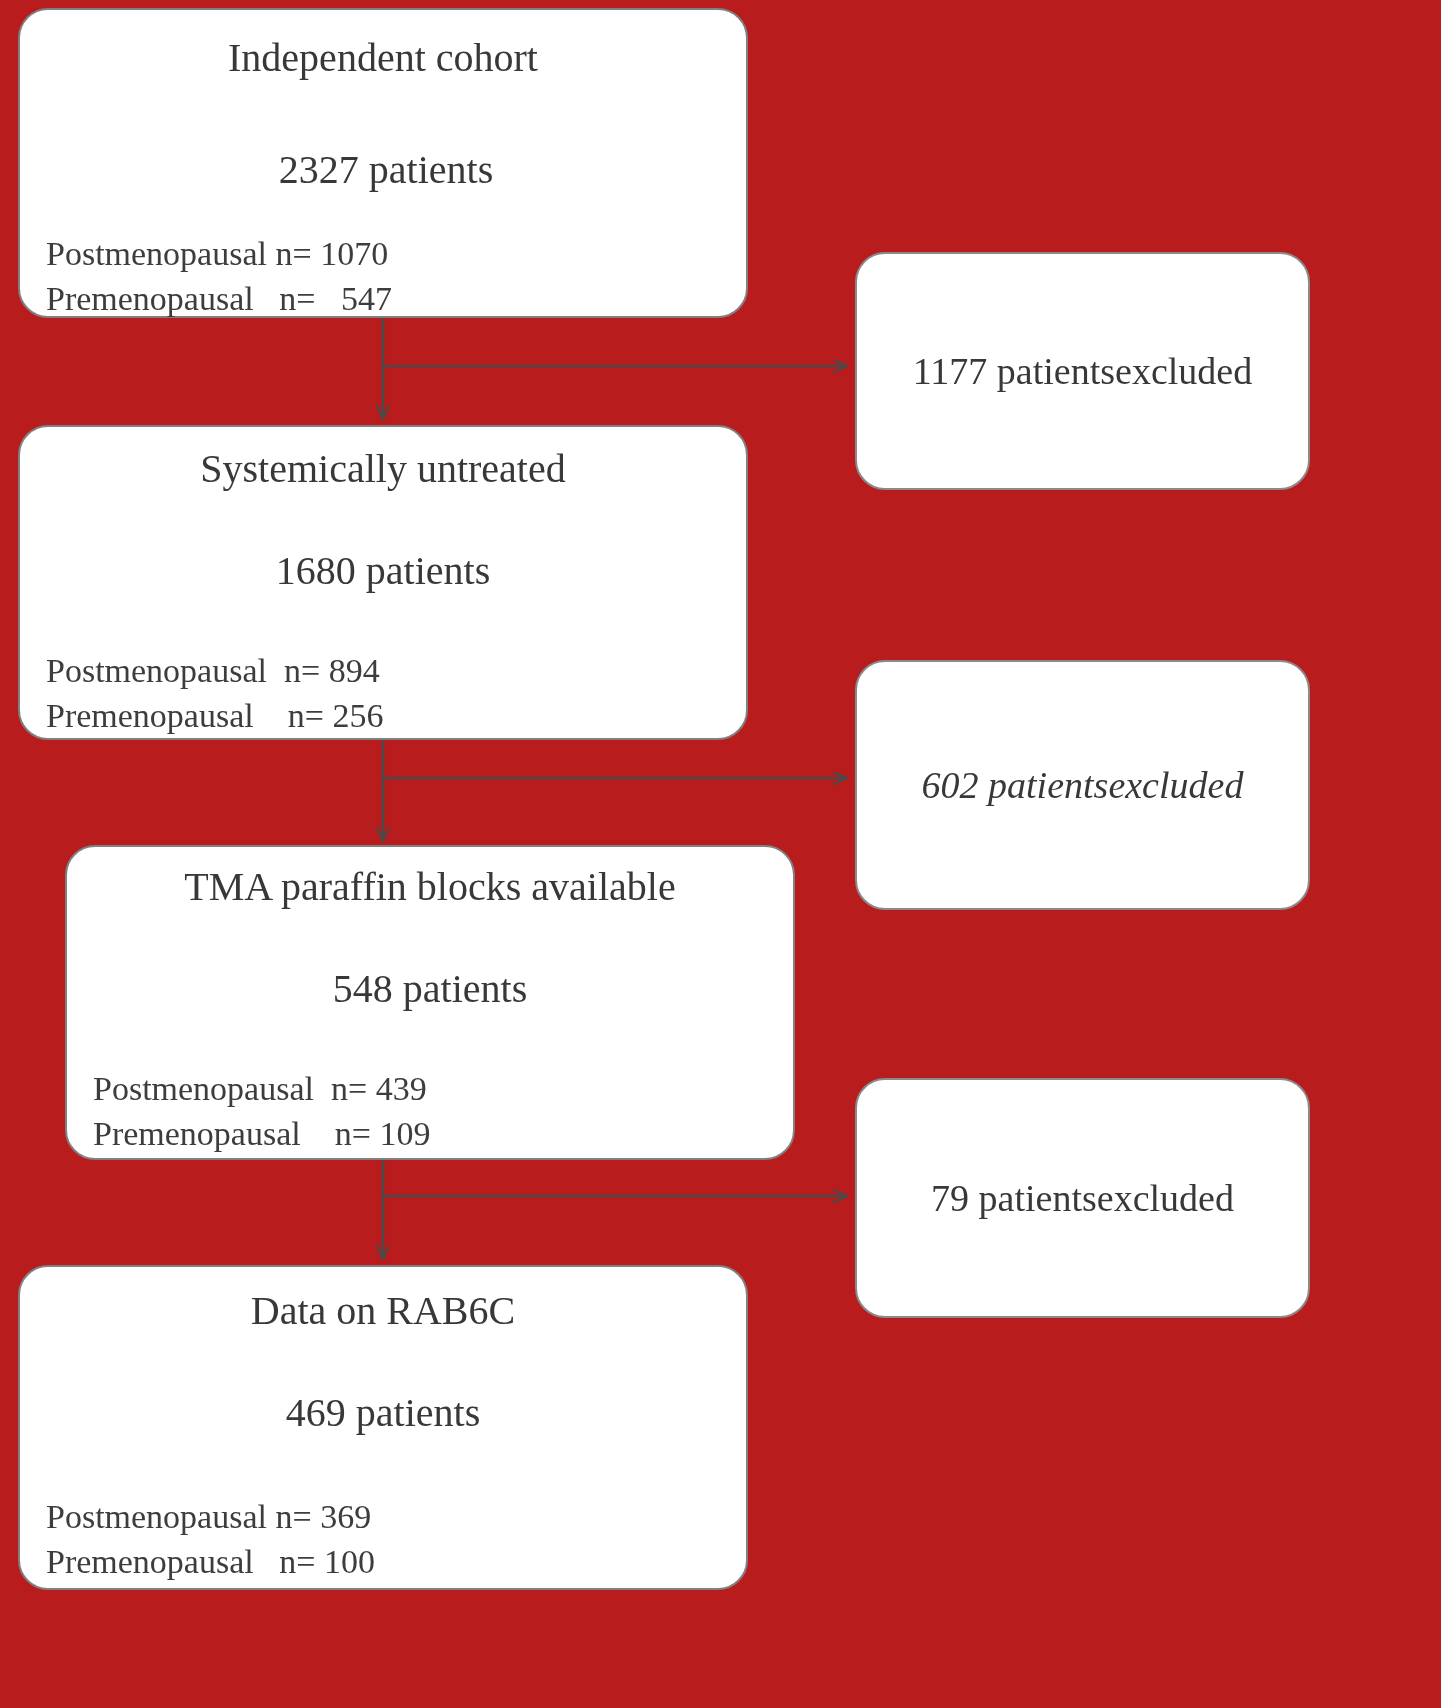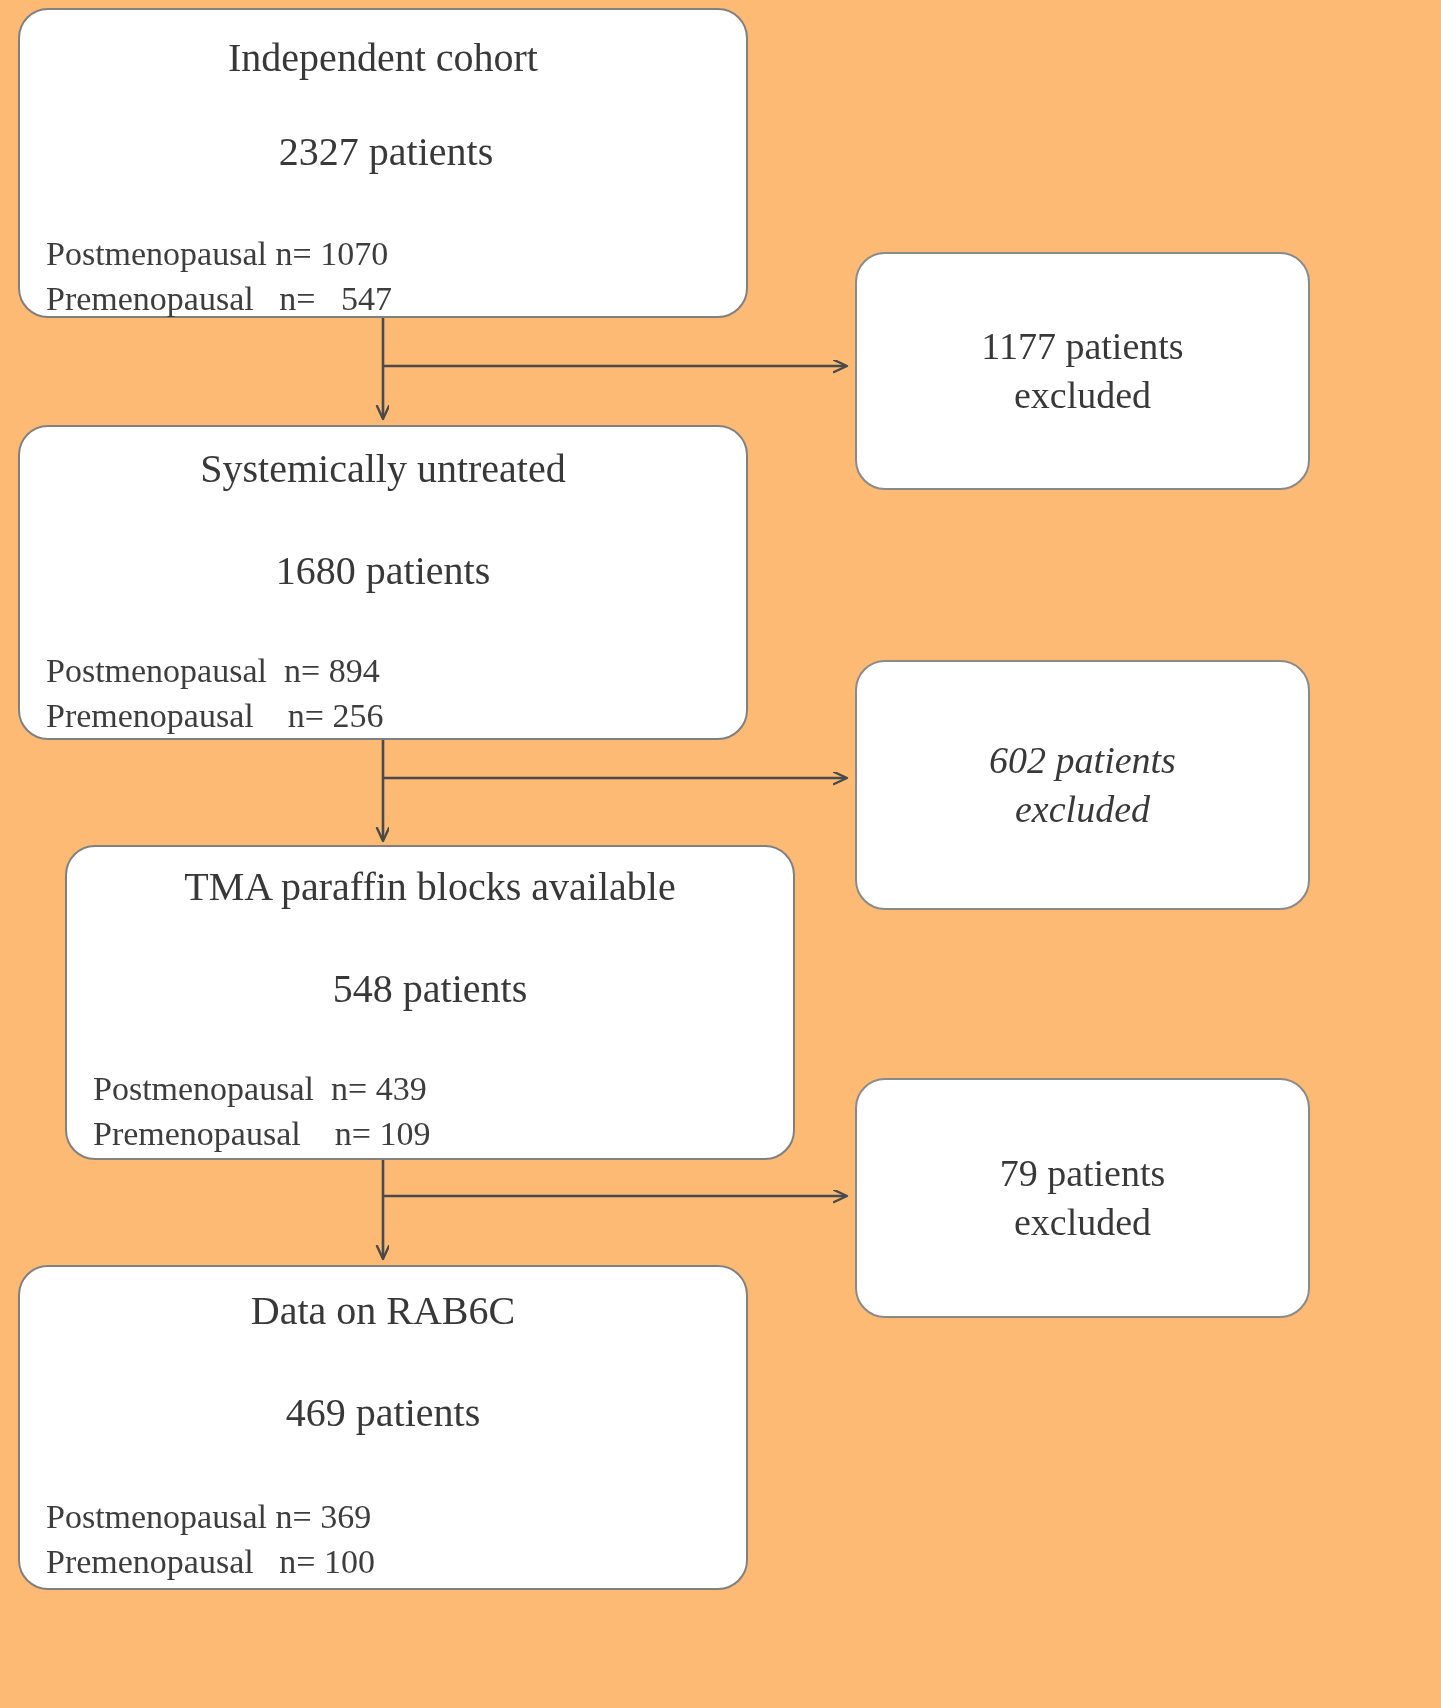--- a/index.html
+++ b/index.html
@@ -4,21 +4,21 @@
 <style>
   html, body {
     margin: 0;
     padding: 0;
     background: #ffffff;
   }
   #canvas {
     position: relative;
     width: 1441px;
     height: 1708px;
-    background: #fdba74;
+    background: #b91c1c;
     font-family: "Liberation Serif", "DejaVu Serif", serif;
     color: #3a3a3a;
     overflow: hidden;
   }
   .flow-box {
     position: absolute;
     box-sizing: border-box;
     border: 2px solid #808080;
     border-radius: 30px;
     background: #ffffff;
@@ -50,21 +50,20 @@
     color: #3d3d3d;
     white-space: pre;
   }
   .excl-box {
     position: absolute;
     box-sizing: border-box;
     border: 2px solid #8a8a8a;
     border-radius: 30px;
     background: #ffffff;
     display: flex;
-    flex-direction: column;
     align-items: center;
     justify-content: center;
   }
   .excl-line {
     font-size: 38px;
     line-height: 1.28;
     color: #383838;
     text-align: center;
     white-space: nowrap;
   }
@@ -95,21 +94,21 @@
 
     <line x1="383" y1="778" x2="846" y2="778" stroke="#4a4a4a" stroke-width="2.6" marker-end="url(#ah)"></line>
 
     <line x1="383" y1="1160" x2="383" y2="1258" stroke="#4a4a4a" stroke-width="2.6" marker-end="url(#ah)"></line>
 
     <line x1="383" y1="1196" x2="846" y2="1196" stroke="#4a4a4a" stroke-width="2.6" marker-end="url(#ah)"></line>
   </svg>
 
   <div class="flow-box" style="left:18px; top:8px; width:730px; height:310px;">
     <div class="box-title" style="top:26px;">Independent cohort</div>
-    <div class="box-count" style="top:120px;margin-left:6px;">2327 patients</div>
+    <div class="box-count" style="top:138px;margin-left:6px;">2327 patients</div>
     <div class="breakdown" style="left:26px; top:222px;">Postmenopausal n= 1070
 Premenopausal   n=   547</div>
   </div>
 
   <div class="excl-box" style="left:855px; top:252px; width:455px; height:238px;">
     <div class="excl-line">1177 patients</div>
     <div class="excl-line">excluded</div>
   </div>
 
   <div class="flow-box" style="left:18px; top:425px; width:730px; height:315px;padding-left:16px;">

